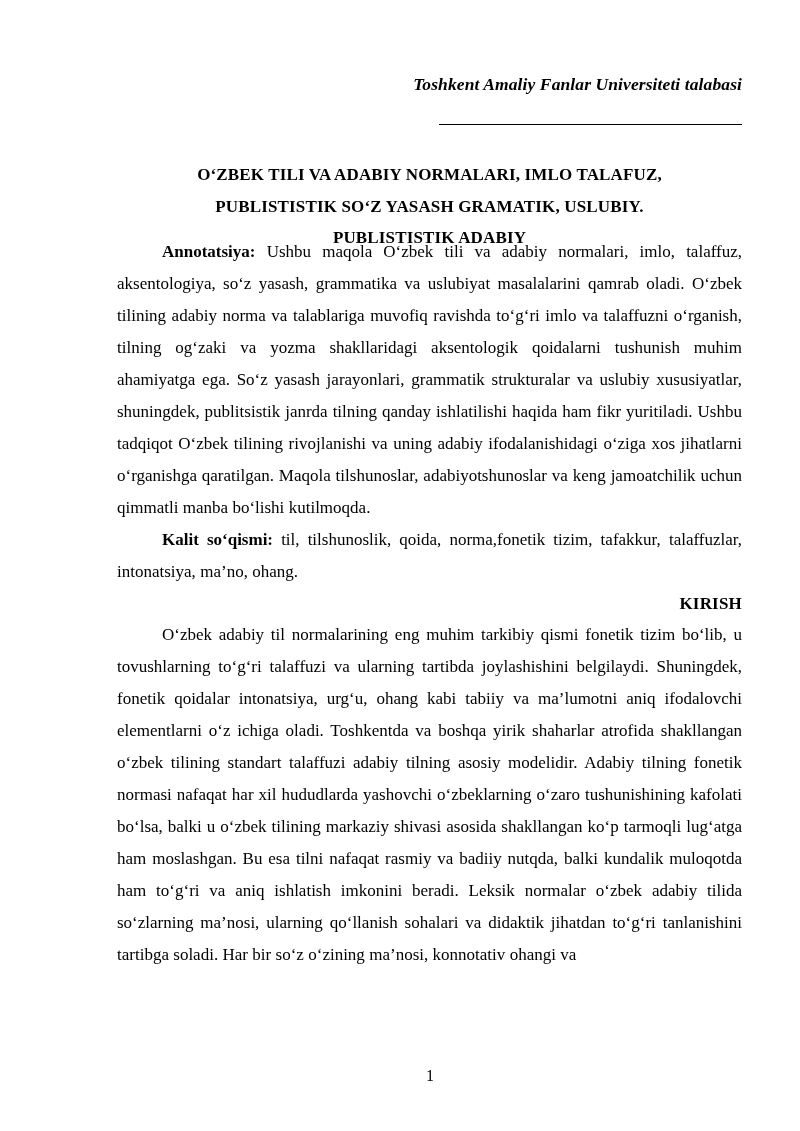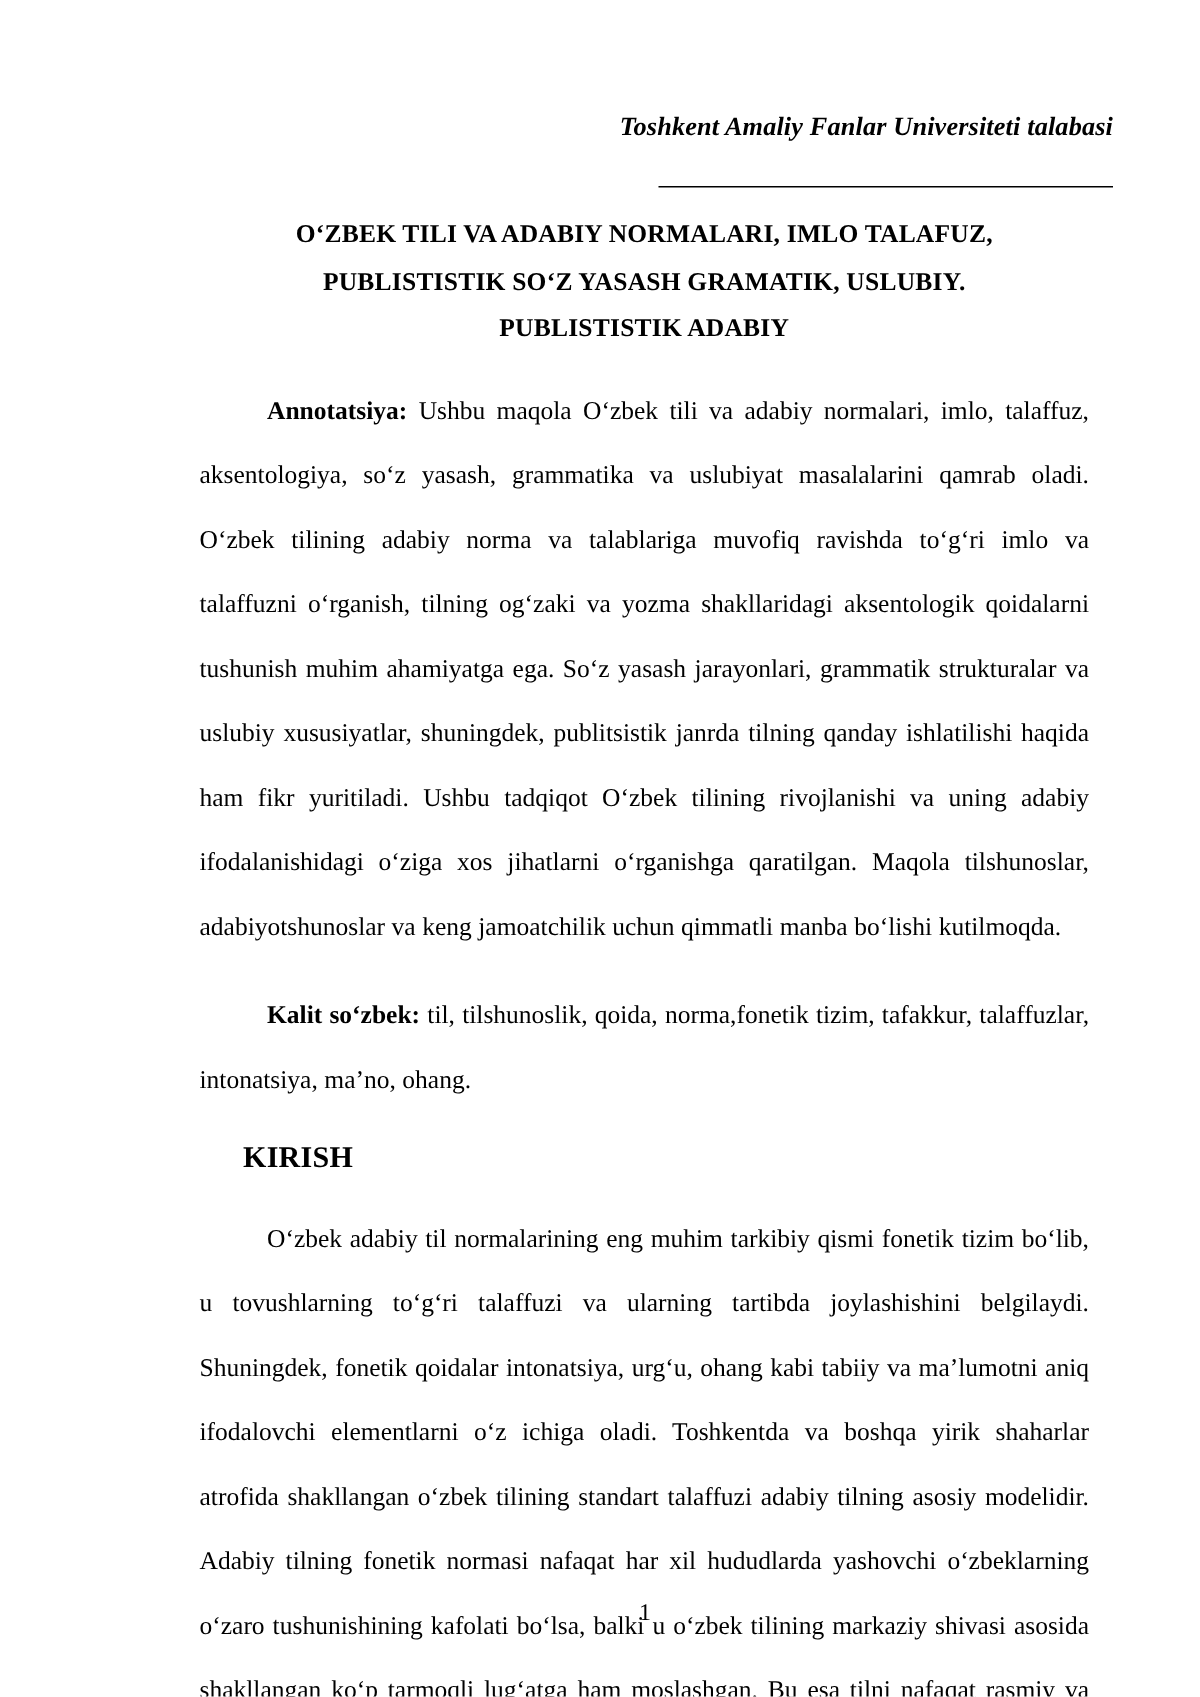--- a/index.html
+++ b/index.html
@@ -47,58 +47,58 @@
     top: 52px;
     width: 303px;
     height: 0;
     border-top: 1.6px solid #000000;
   }
 
   
   .doc-title {
     position: absolute;
     left: 117px;
-    top: 129px;
+    top: 148px;
     width: 625px;
     text-align: center;
     font-weight: bold;
     font-size: 17px;
     line-height: 31.4px;
     letter-spacing: 0.15px;
   }
   .doc-title .tline { display: block; }
 
   
   .body-area {
     position: absolute;
     left: 117px;
     top: 236px;
     width: 625px;
   }
   p.para {
-    margin: 16px;
+    margin: 0;
     font-size: 17px;
-    line-height: 43px;
+    line-height: 32px;
     text-align: justify;
     text-justify: inter-word;
     text-indent: 45px;
     hyphens: none;
     word-spacing: 0.1px;
   }
   
   p.para > span.lead {
     font-weight: bold;
   }
   h2.section-heading {
     margin: 0;
-    font-size: 20px;
+    font-size: 17px;
     line-height: 31.45px;
     font-weight: bold;
     text-indent: 45px;
-    text-align: left;
+    text-align: right;
     letter-spacing: 0.2px;
   }
 
   
   .page-number {
     position: absolute;
     left: 0;
     top: 1066px;
     width: 860px;
     text-align: center;
@@ -119,21 +119,21 @@
   <h1 class="doc-title">
     <span class="tline">O‘ZBEK TILI VA ADABIY NORMALARI, IMLO TALAFUZ,</span>
     <span class="tline">PUBLISTISTIK SO‘Z YASASH GRAMATIK, USLUBIY.</span>
     <span class="tline">PUBLISTISTIK ADABIY</span>
   </h1>
 
   <div class="body-area">
 
     <p class="para"><span class="lead">Annotatsiya:</span><span> Ushbu maqola O‘zbek tili va adabiy normalari, imlo, talaffuz, aksentologiya, so‘z yasash, grammatika va uslubiyat masalalarini qamrab oladi. O‘zbek tilining adabiy norma va talablariga muvofiq ravishda to‘g‘ri imlo va talaffuzni o‘rganish, tilning og‘zaki va yozma shakllaridagi aksentologik qoidalarni tushunish muhim ahamiyatga ega. So‘z yasash jarayonlari, grammatik strukturalar va uslubiy xususiyatlar, shuningdek, publitsistik janrda tilning qanday ishlatilishi haqida ham fikr yuritiladi. Ushbu tadqiqot O‘zbek tilining rivojlanishi va uning adabiy ifodalanishidagi o‘ziga xos jihatlarni o‘rganishga qaratilgan. Maqola tilshunoslar, adabiyotshunoslar va keng jamoatchilik uchun qimmatli manba bo‘lishi kutilmoqda.</span></p>
 
-    <p class="para"><span class="lead">Kalit so‘zbek:</span><span> til, tilshunoslik, qoida, norma,fonetik tizim, tafakkur, talaffuzlar, intonatsiya, ma’no, ohang.</span></p>
+    <p class="para"><span class="lead">Kalit so‘qismi:</span><span> til, tilshunoslik, qoida, norma,fonetik tizim, tafakkur, talaffuzlar, intonatsiya, ma’no, ohang.</span></p>
 
     <h2 class="section-heading">KIRISH</h2>
 
     <p class="para">O‘zbek adabiy til normalarining eng muhim tarkibiy qismi fonetik tizim bo‘lib, u tovushlarning to‘g‘ri talaffuzi va ularning tartibda joylashishini belgilaydi. Shuningdek, fonetik qoidalar intonatsiya, urg‘u, ohang kabi tabiiy va ma’lumotni aniq ifodalovchi elementlarni o‘z ichiga oladi. Toshkentda va boshqa  yirik  shaharlar atrofida shakllangan o‘zbek tilining standart talaffuzi adabiy tilning asosiy modelidir. Adabiy  tilning  fonetik  normasi nafaqat har xil hududlarda yashovchi o‘zbeklarning o‘zaro tushunishining kafolati bo‘lsa, balki u o‘zbek tilining markaziy shivasi asosida shakllangan ko‘p tarmoqli lug‘atga ham moslashgan. Bu esa tilni nafaqat rasmiy va badiiy nutqda, balki kundalik muloqotda ham to‘g‘ri va aniq ishlatish imkonini beradi. Leksik normalar o‘zbek adabiy tilida so‘zlarning ma’nosi, ularning qo‘llanish sohalari va didaktik jihatdan to‘g‘ri tanlanishini tartibga soladi. Har bir so‘z o‘zining ma’nosi, konnotativ ohangi va</p>
 
   </div>
 
   <div class="page-number">1</div>
 
 </div>

